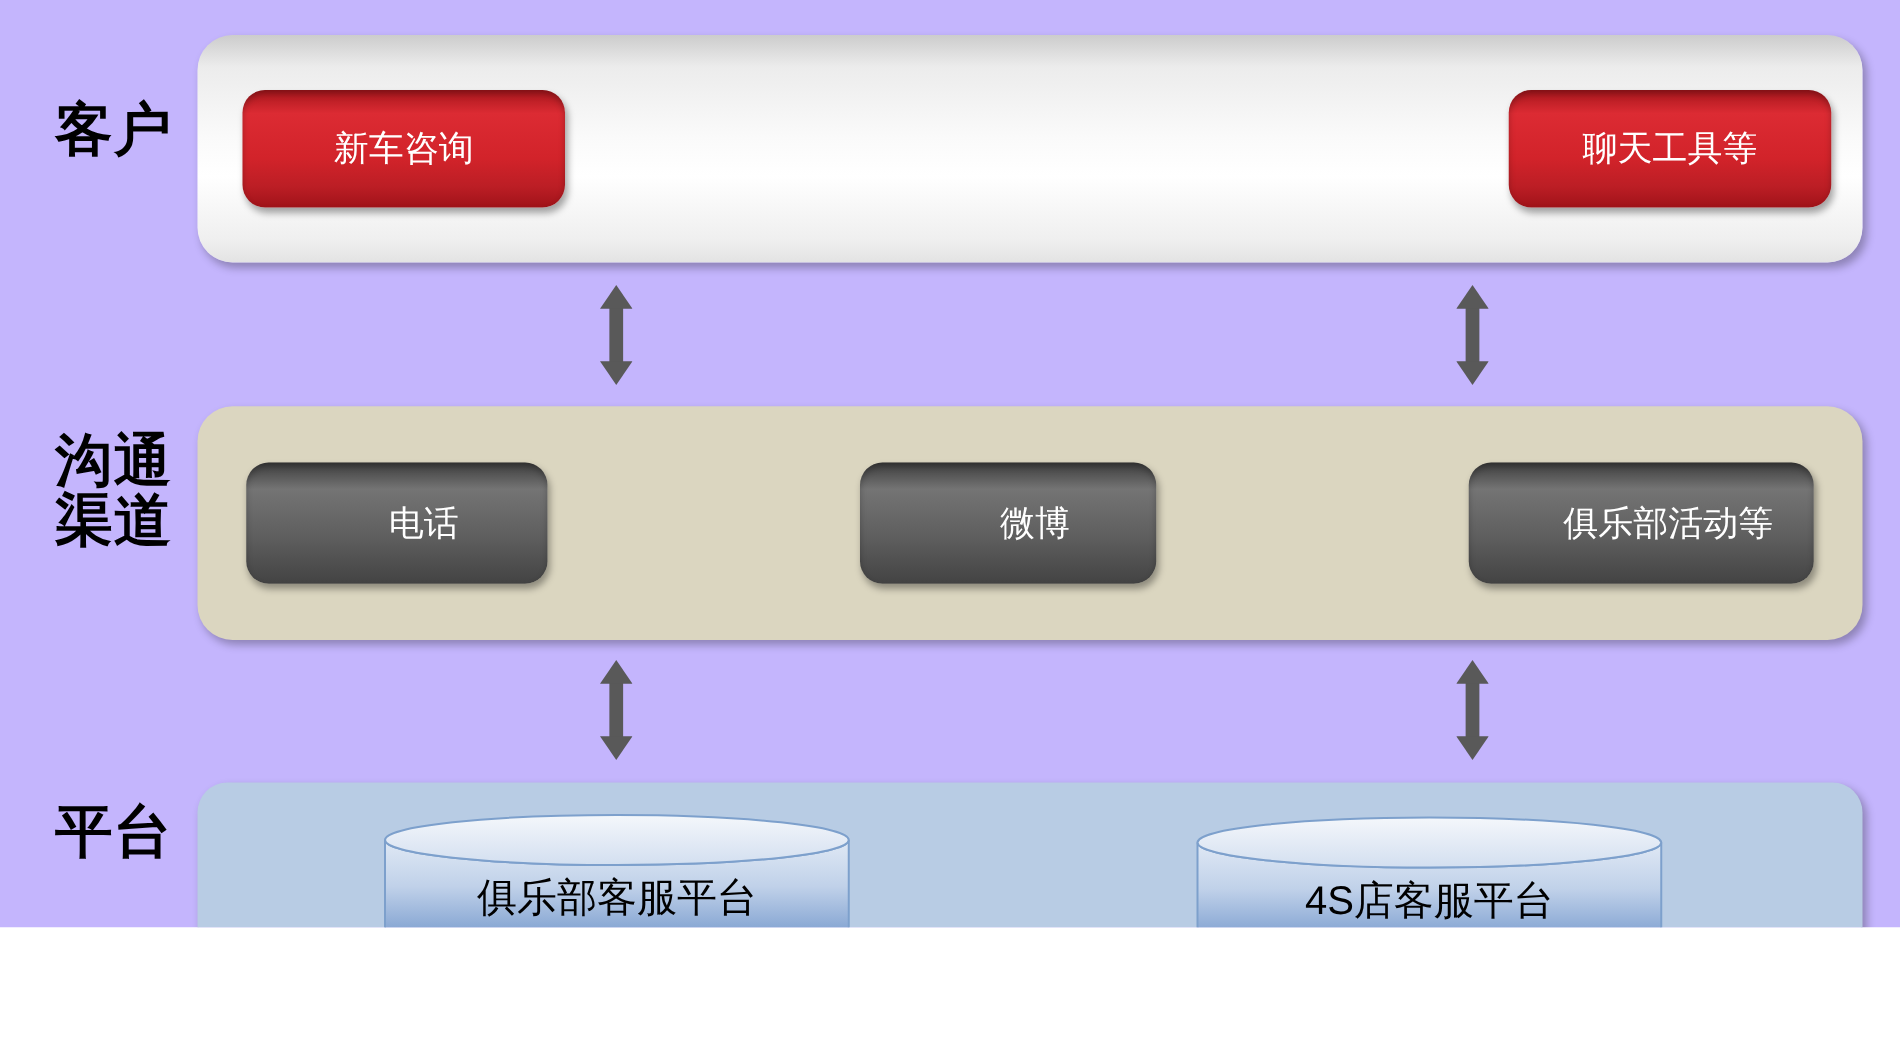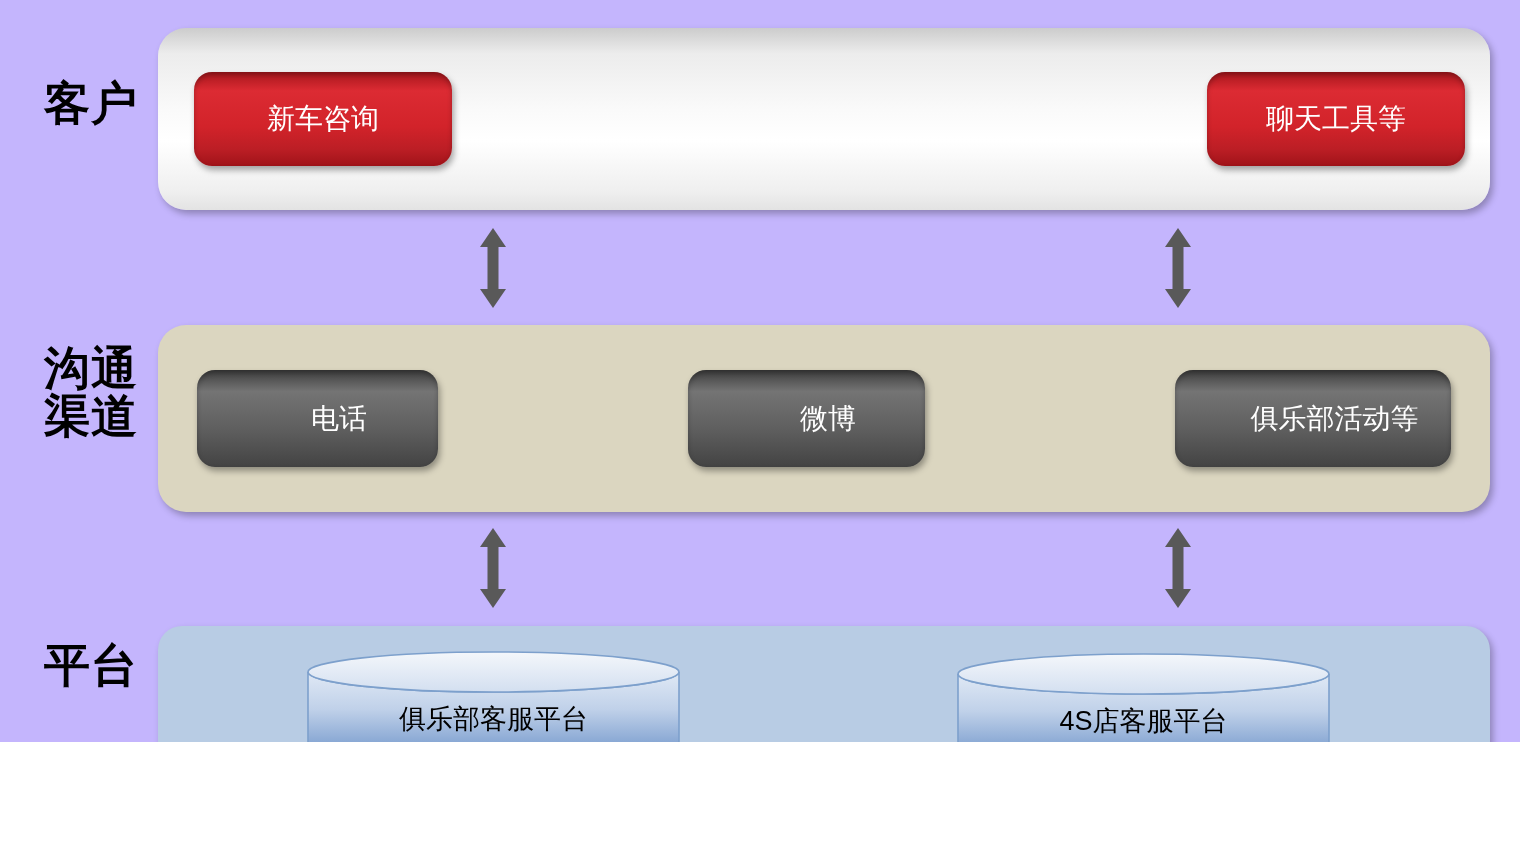--- a/index.html
+++ b/index.html
@@ -56,21 +56,21 @@
 
   
   .arrow{position:absolute;width:26px;height:80px;}
 
   
   .cylinder{position:absolute;width:375px;height:124px;}
   .cylinder svg{position:absolute;left:0;top:0;}
   .cyl-label{
     position:absolute;left:0;top:34px;width:100%;height:70px;
     display:flex;align-items:center;justify-content:center;
-    font-size:27px;color:#000;
+    font-size:32px;color:#000;
   }
 </style>
 </head>
 <body>
 
 <div class="canvas">
 
   <svg width="0" height="0" style="position:absolute">
     <defs>
       <linearGradient id="cylBody" x1="0" y1="0" x2="0" y2="1">

